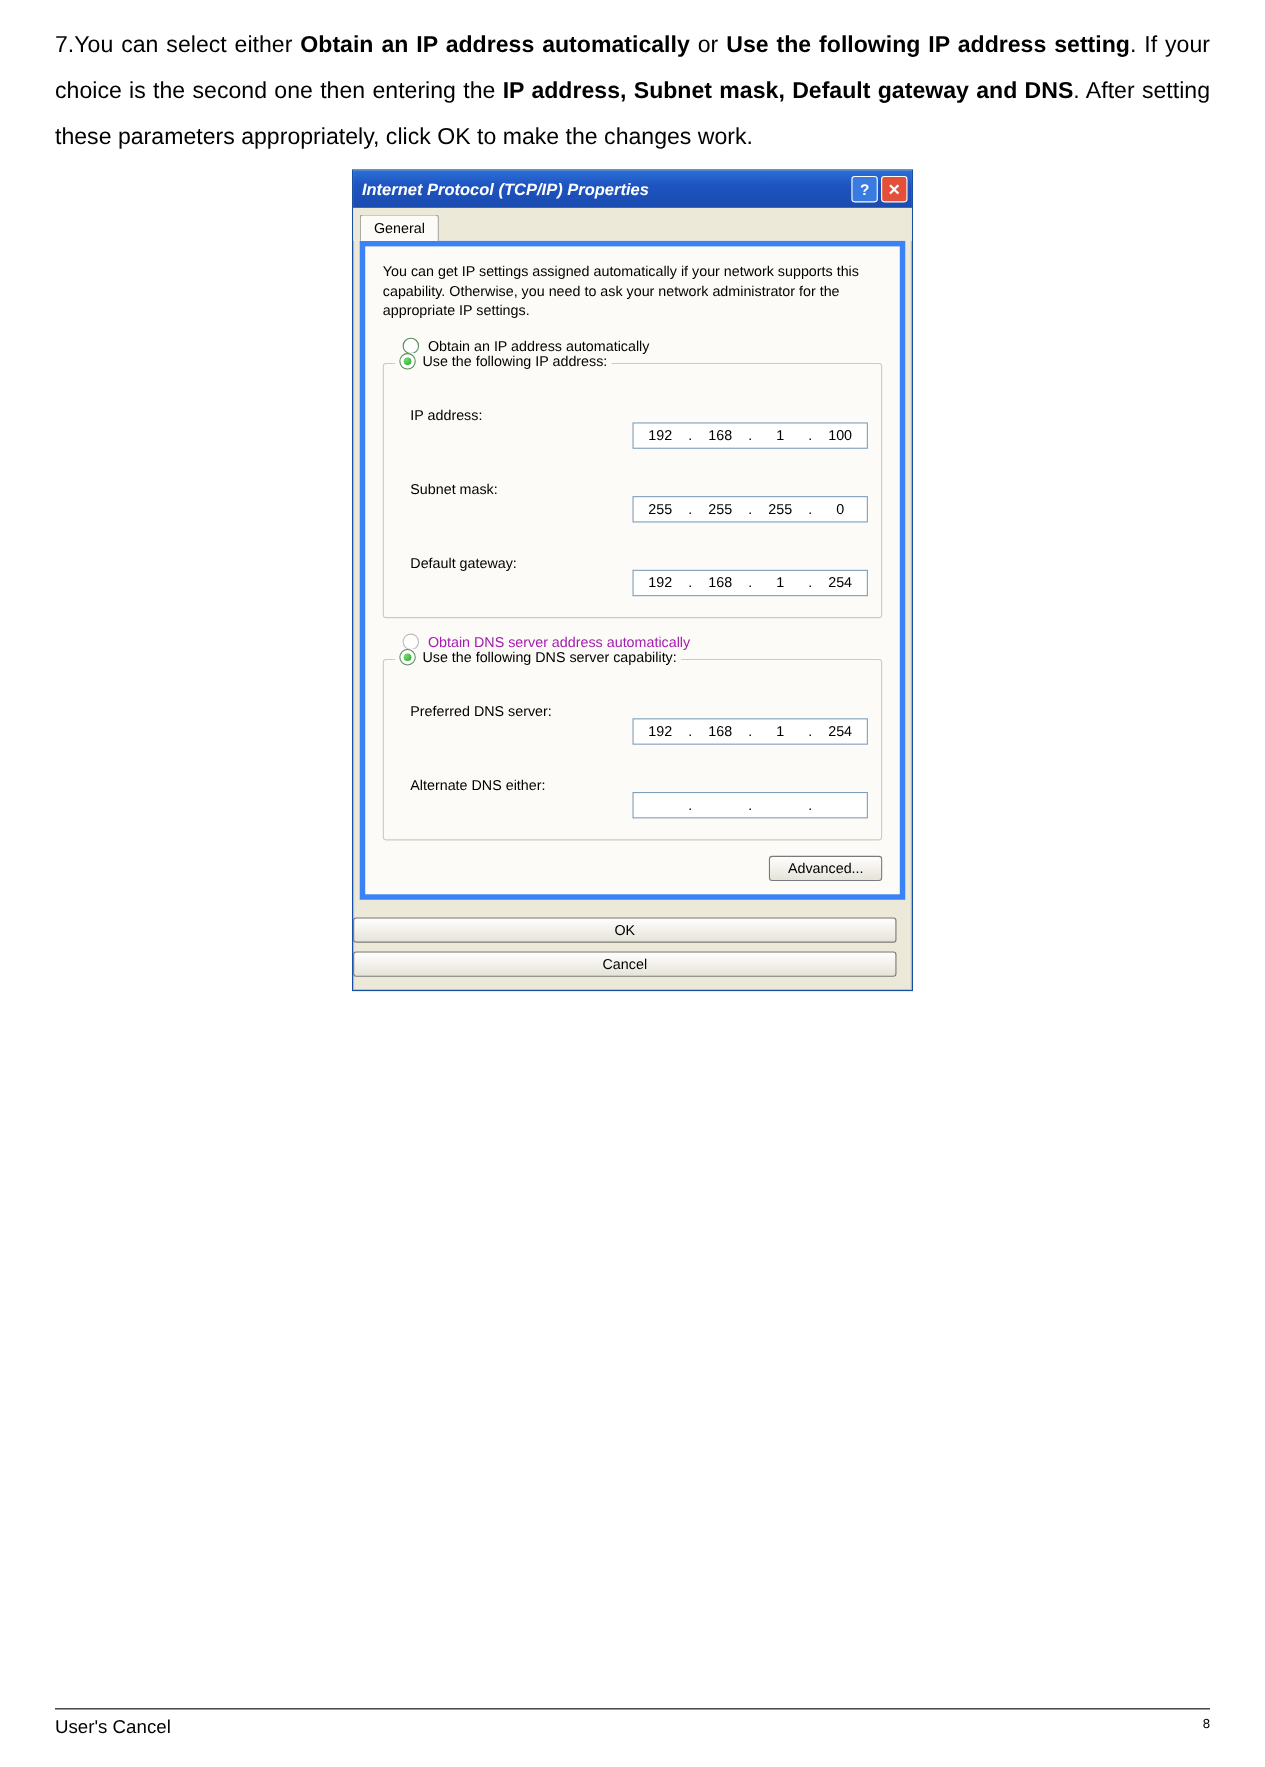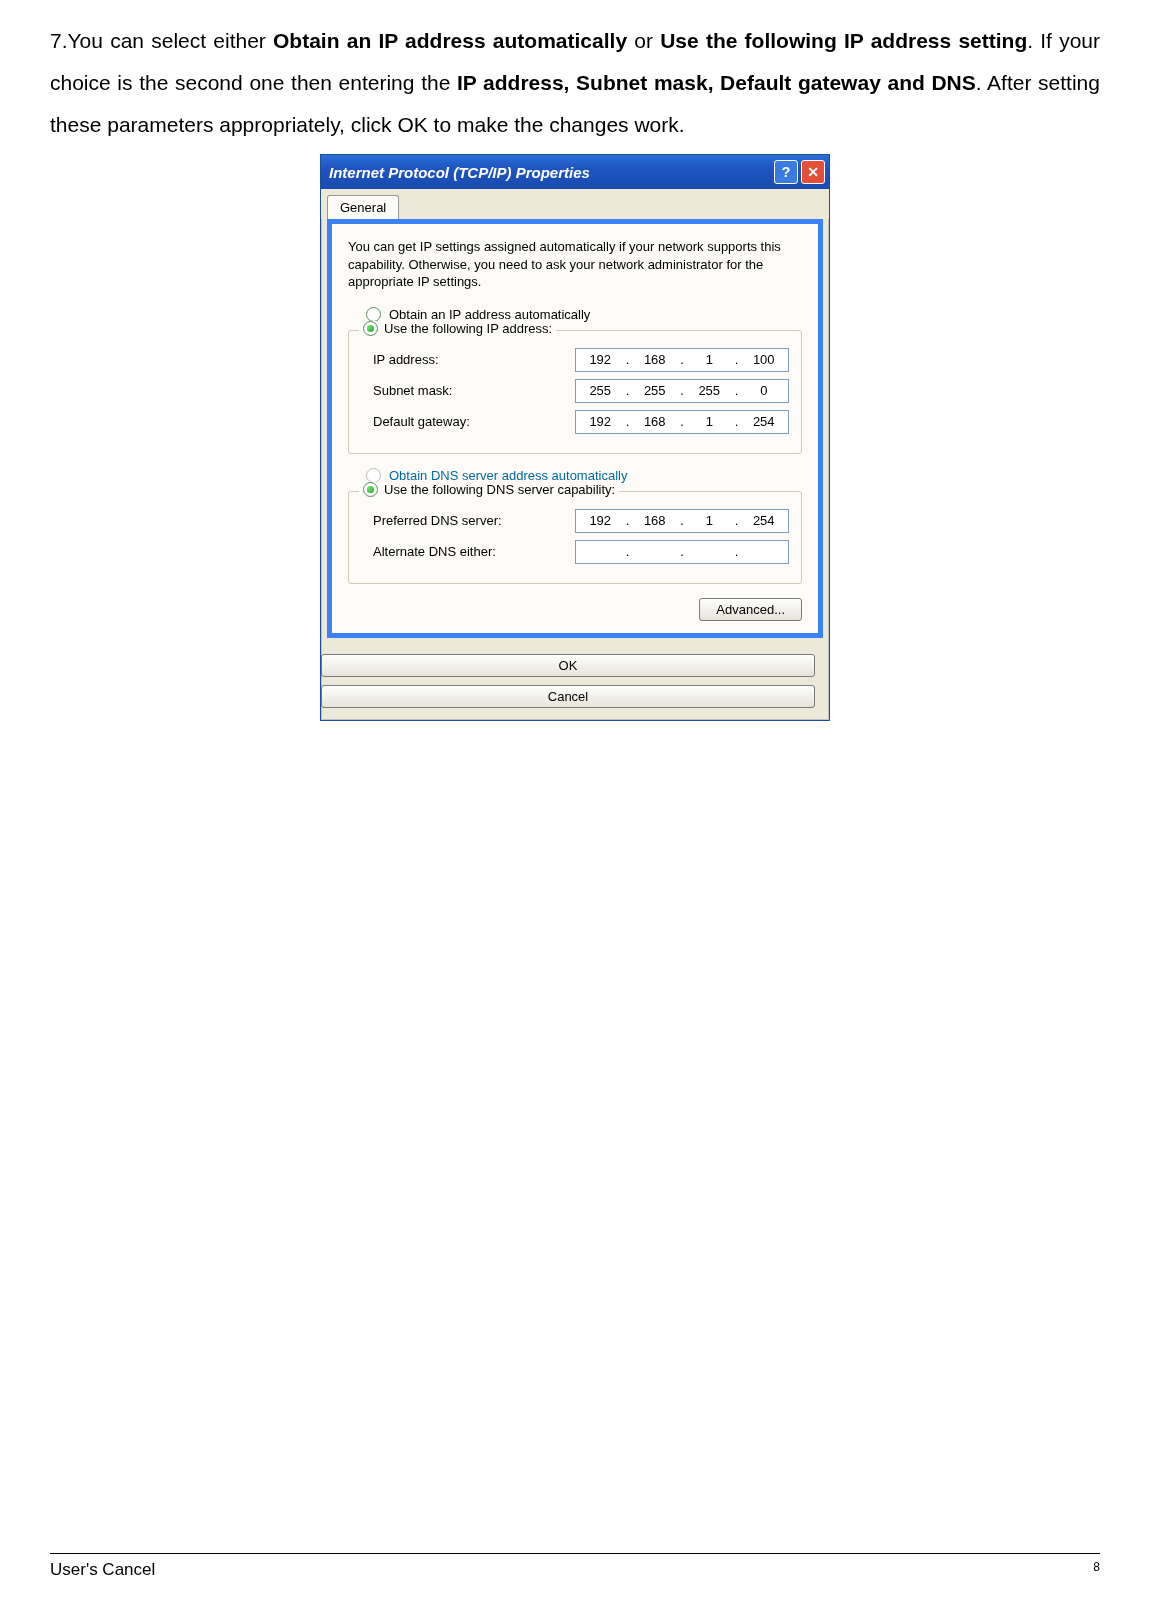--- a/index.html
+++ b/index.html
@@ -87,21 +87,21 @@
     font-size: 13px;
     line-height: 1.35;
     margin-bottom: 16px;
   }
   .radio-row {
     display: flex;
     align-items: center;
     gap: 8px;
     margin: 8px 0 8px 18px;
   }
-  .radio-row.disabled { color: #0369a1; }
+  .radio-row.disabled { color: #a21caf; }
   .radio {
     width: 15px; height: 15px; border-radius: 50%;
     border: 1px solid #5a8c5a;
     background: #fff;
     display:flex; align-items:center; justify-content:center;
     flex-shrink:0;
   }
   .radio .dot {
     width: 7px; height: 7px; border-radius: 50%;
     background: radial-gradient(circle at 30% 30%, #6bdf6b, #2da52d);
@@ -134,20 +134,21 @@
     padding-left: 12px;
     font-size: 13px;
   }
   .ip-input {
     border: 1px solid #7f9db9;
     background: #fff;
     width: 214px; height: 24px;
     display:flex; align-items:center;
     font-family: Tahoma, Arial, sans-serif;
     font-size: 13px;
+    margin-top: 36px;
   }
   .ip-oct {
     flex:1; text-align:center;
   }
   .ip-dot { flex:0 0 6px; text-align:center; }
 
   .adv-row {
     display:flex; justify-content:flex-end;
     margin-top: 6px;
   }

